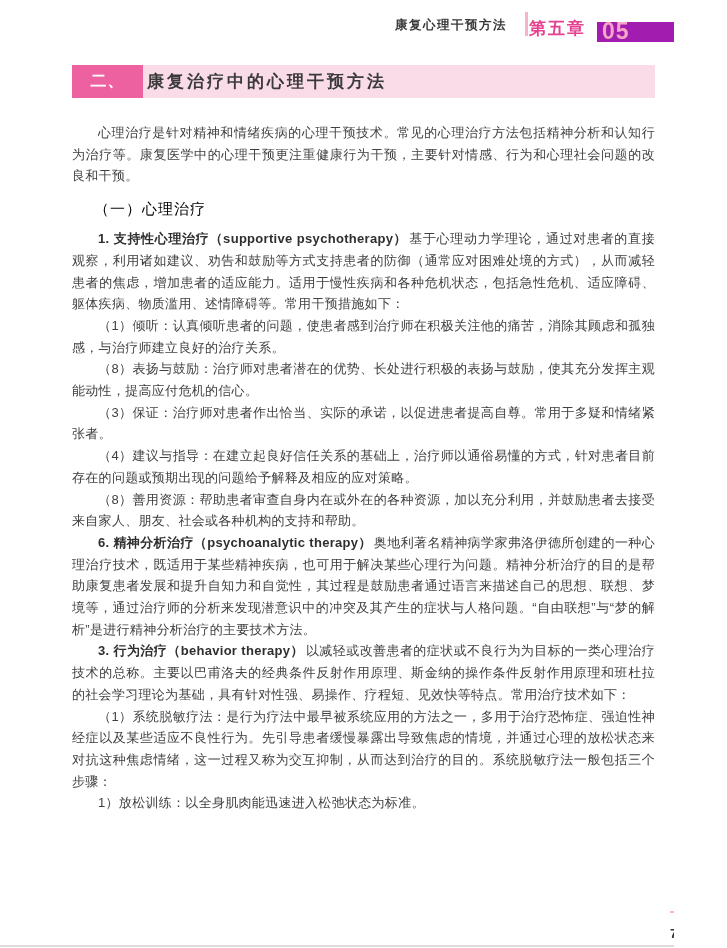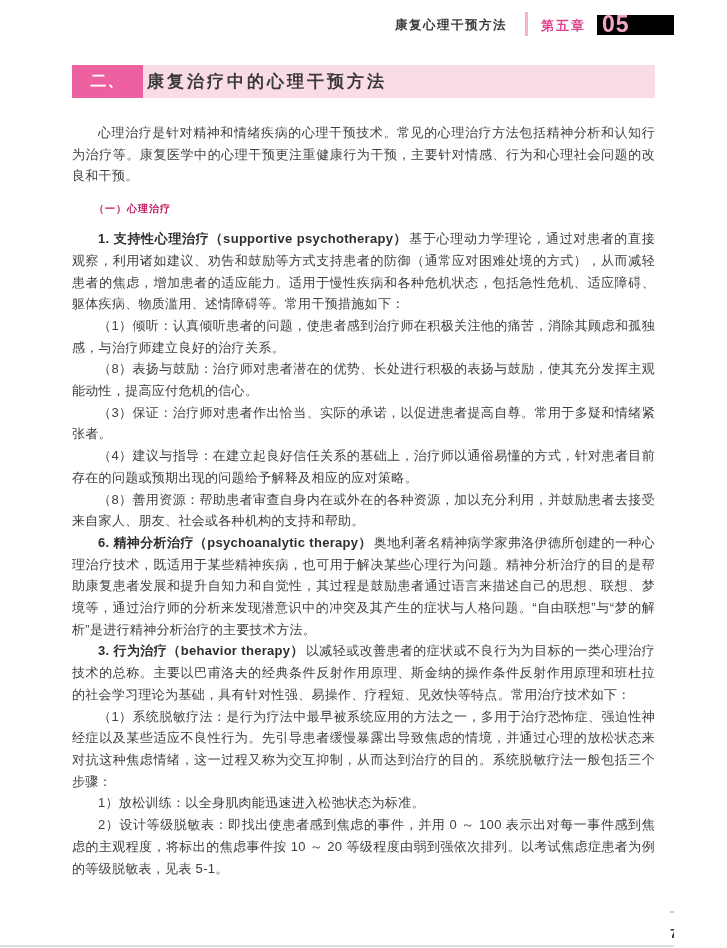--- a/index.html
+++ b/index.html
@@ -23,28 +23,28 @@
   }
   .head-divider {
     position: absolute;
     top: 12px; right: 146px;
     width: 3px; height: 24px;
     background: #f5b3d0;
   }
   .chapter-label {
     position: absolute;
     top: 17px; right: 88px;
-    font-size: 13px; font-weight: bold; color: #e5418f;
+    font-size: 17px; font-weight: bold; color: #e5418f;
     letter-spacing: 2px;
   }
   .chapter-badge {
     position: absolute;
-    top: 15px; right: 0;
+    top: 22px; right: 0;
     width: 77px; height: 20px;
-    background: #000000;
+    background: #a21caf;
     overflow: hidden;
   }
   .chapter-badge .num {
     position: absolute;
     left: 5px; top: -2px;
     font-size: 23px; line-height: 23px; font-weight: bold;
     color: #f4a6c8;
     letter-spacing: 1px;
   }
 
@@ -80,21 +80,21 @@
     top: 122px; left: 72px;
     width: 583px;
     font-size: 13px;
     line-height: 21.7px;
     letter-spacing: 0.3px;
     text-align: justify;
     color: #3f3f3f;
   }
   .content p { text-indent: 2em; margin: 0; }
   .subsection-title {
-    font-size: 10px; font-weight: bold; color: #be185d;
+    font-size: 15px; font-weight: normal; color: #000000;
     letter-spacing: 1px;
     margin: 13px 0 11px 22px;
     line-height: 17px;
   }
   .p-lead { font-weight: bold; color: #2f2f2f; margin-right: 2px; }
 
   
   .footer-rule-pink {
     position: absolute;
     top: 911px; left: 670px;
@@ -150,21 +150,20 @@
   <p><span>（8）善用资源：帮助患者审查自身内在或外在的各种资源，加以充分利用，并鼓励患者去接受来自家人、朋友、社会或各种机构的支持和帮助。</span></p>
 
   <p><span class="p-lead">6. 精神分析治疗（psychoanalytic therapy）</span><span>奥地利著名精神病学家弗洛伊德所创建的一种心理治疗技术，既适用于某些精神疾病，也可用于解决某些心理行为问题。精神分析治疗的目的是帮助康复患者发展和提升自知力和自觉性，其过程是鼓励患者通过语言来描述自己的思想、联想、梦境等，通过治疗师的分析来发现潜意识中的冲突及其产生的症状与人格问题。“自由联想”与“梦的解析”是进行精神分析治疗的主要技术方法。</span></p>
 
   <p><span class="p-lead">3. 行为治疗（behavior therapy）</span><span>以减轻或改善患者的症状或不良行为为目标的一类心理治疗技术的总称。主要以巴甫洛夫的经典条件反射作用原理、斯金纳的操作条件反射作用原理和班杜拉的社会学习理论为基础，具有针对性强、易操作、疗程短、见效快等特点。常用治疗技术如下：</span></p>
 
   <p><span>（1）系统脱敏疗法：是行为疗法中最早被系统应用的方法之一，多用于治疗恐怖症、强迫性神经症以及某些适应不良性行为。先引导患者缓慢暴露出导致焦虑的情境，并通过心理的放松状态来对抗这种焦虑情绪，这一过程又称为交互抑制，从而达到治疗的目的。系统脱敏疗法一般包括三个步骤：</span></p>
 
   <p><span>1）放松训练：以全身肌肉能迅速进入松弛状态为标准。</span></p>
 
-  <p><span>2）设计等级脱敏表：即找出使患者感到焦虑的事件，并用 0 ～ 100 表示出对每一事件感到焦虑的主观程度，将标出的焦虑事件按 10 ～ 20 等级程度由弱到强依次排列。以考试焦虑症患者为例的等级脱敏表，见表 5-1。</span></p>
 </div>
   </div>
 
   <div class="footer-rule-pink"></div>
   <div class="page-number">76</div>
   <div class="footer-rule-gray"></div>
 
 </div>
 
 </body></html>

